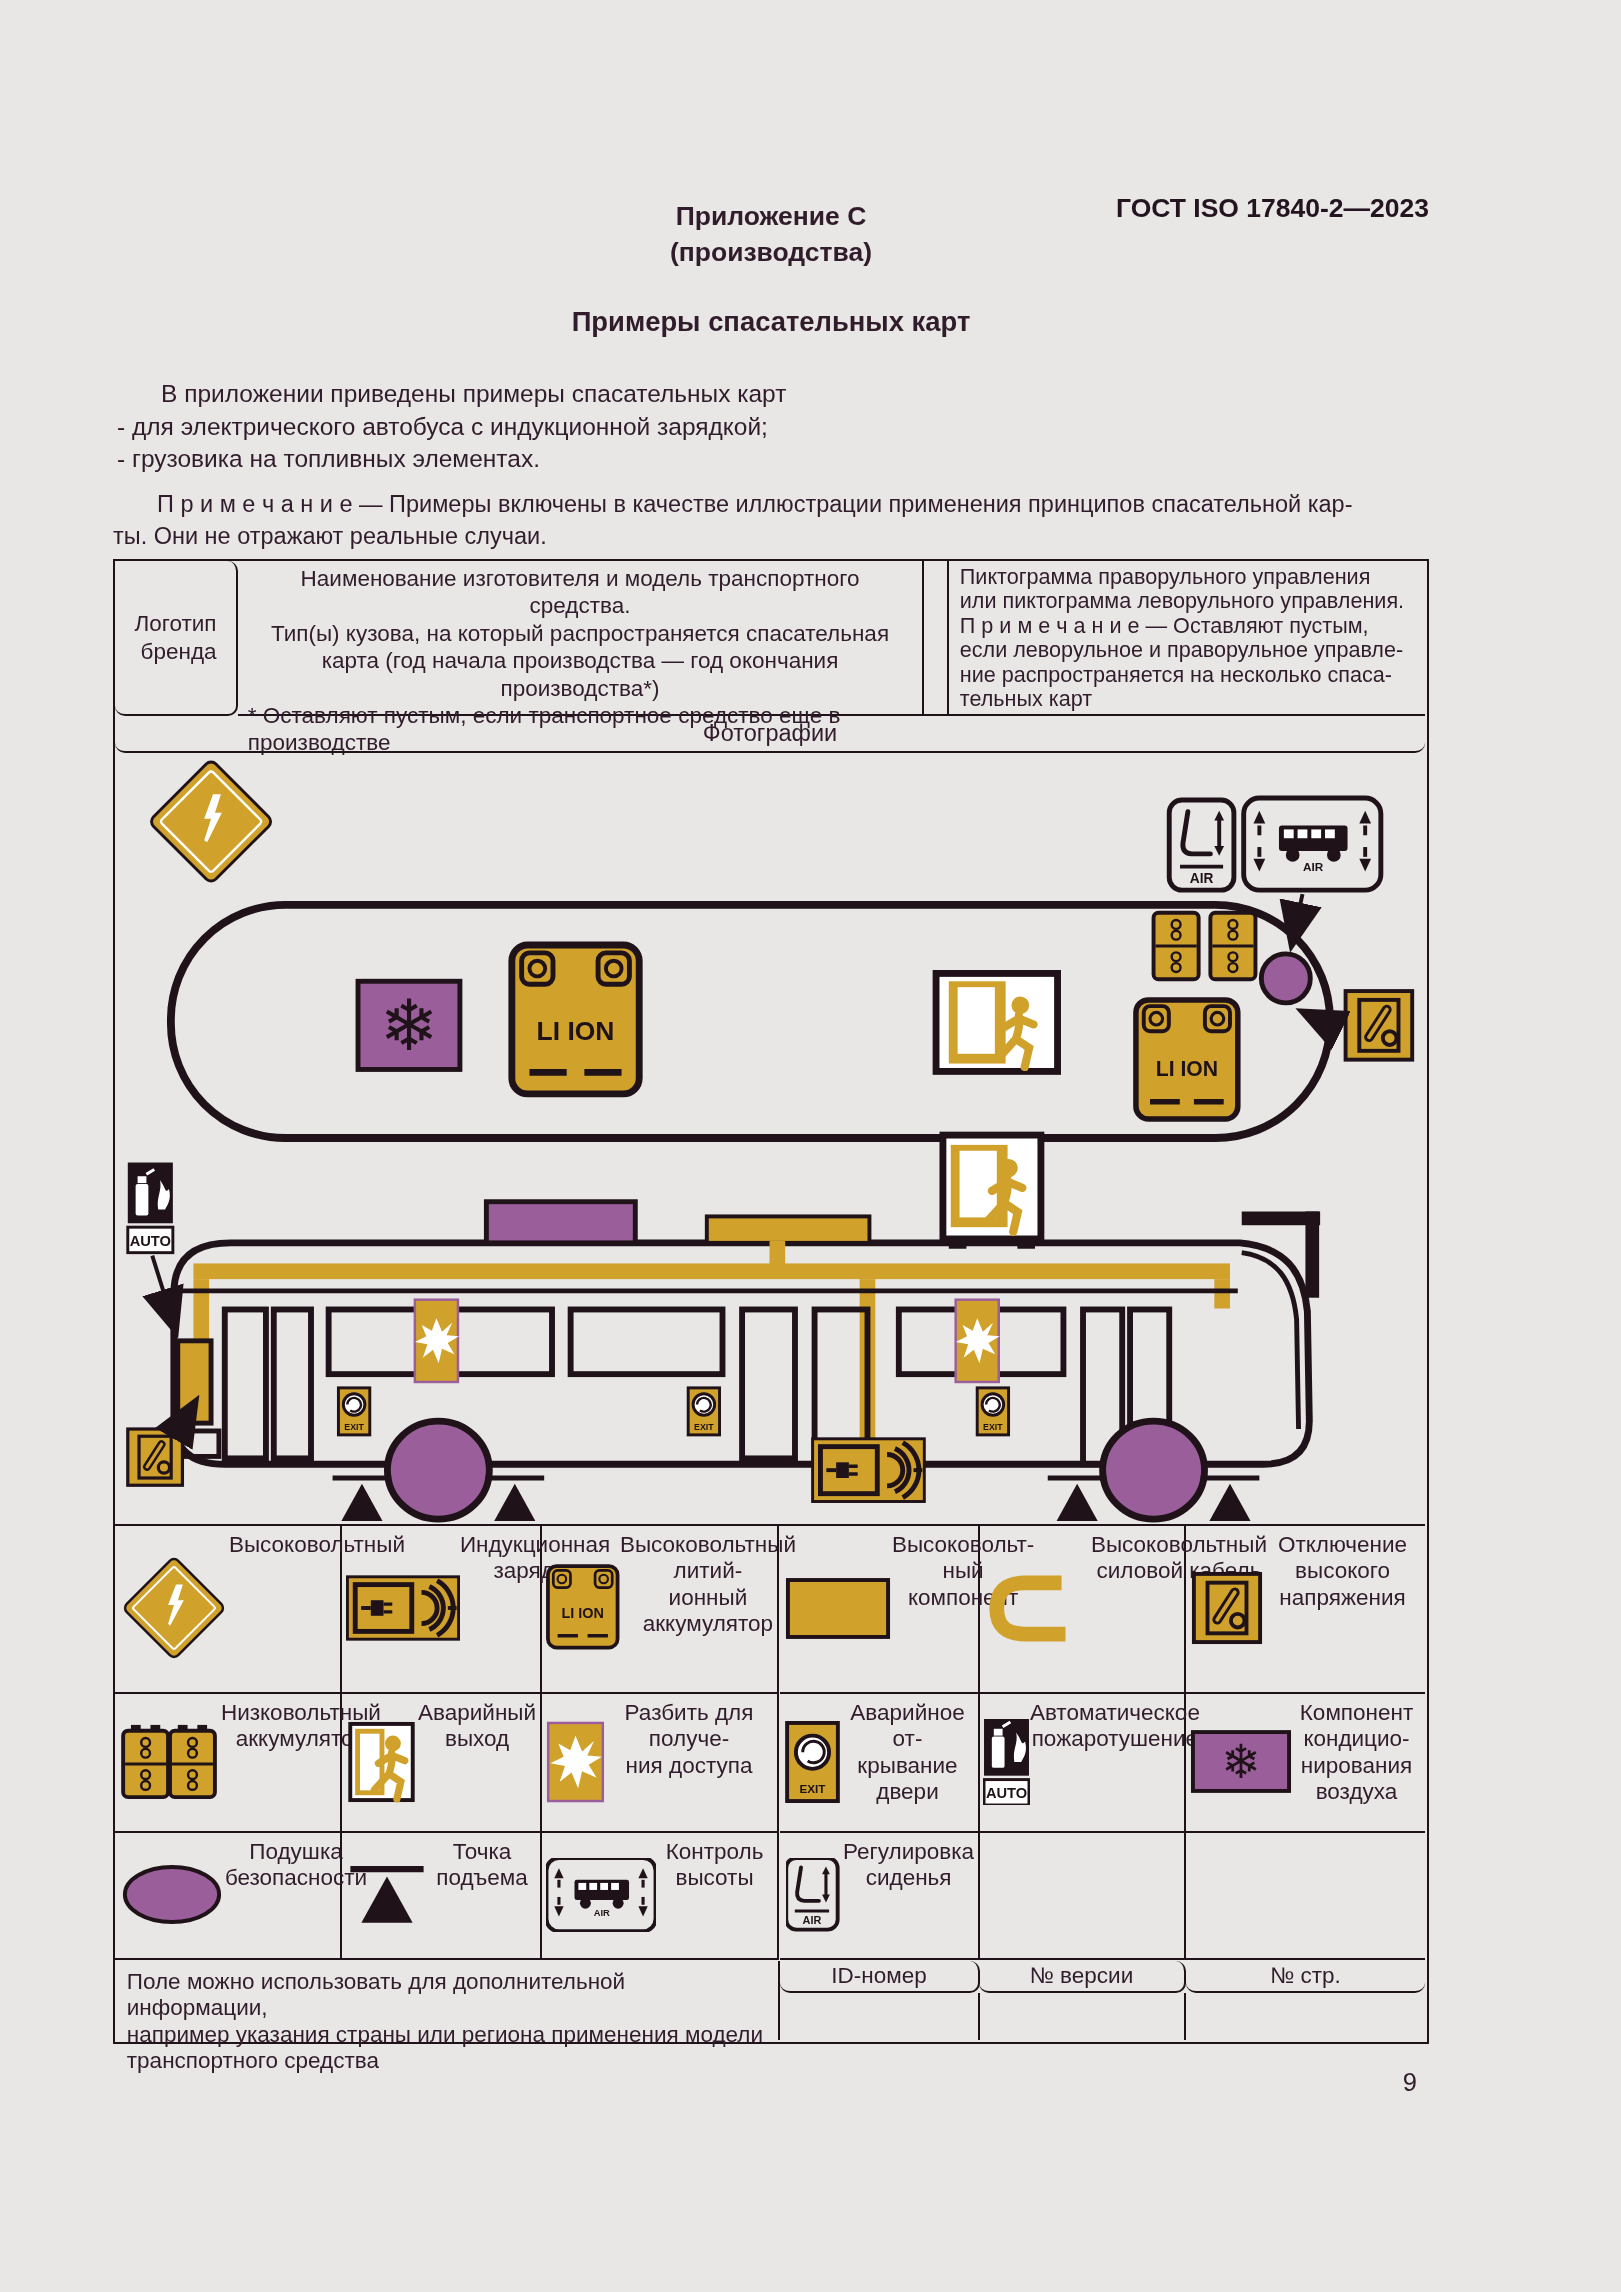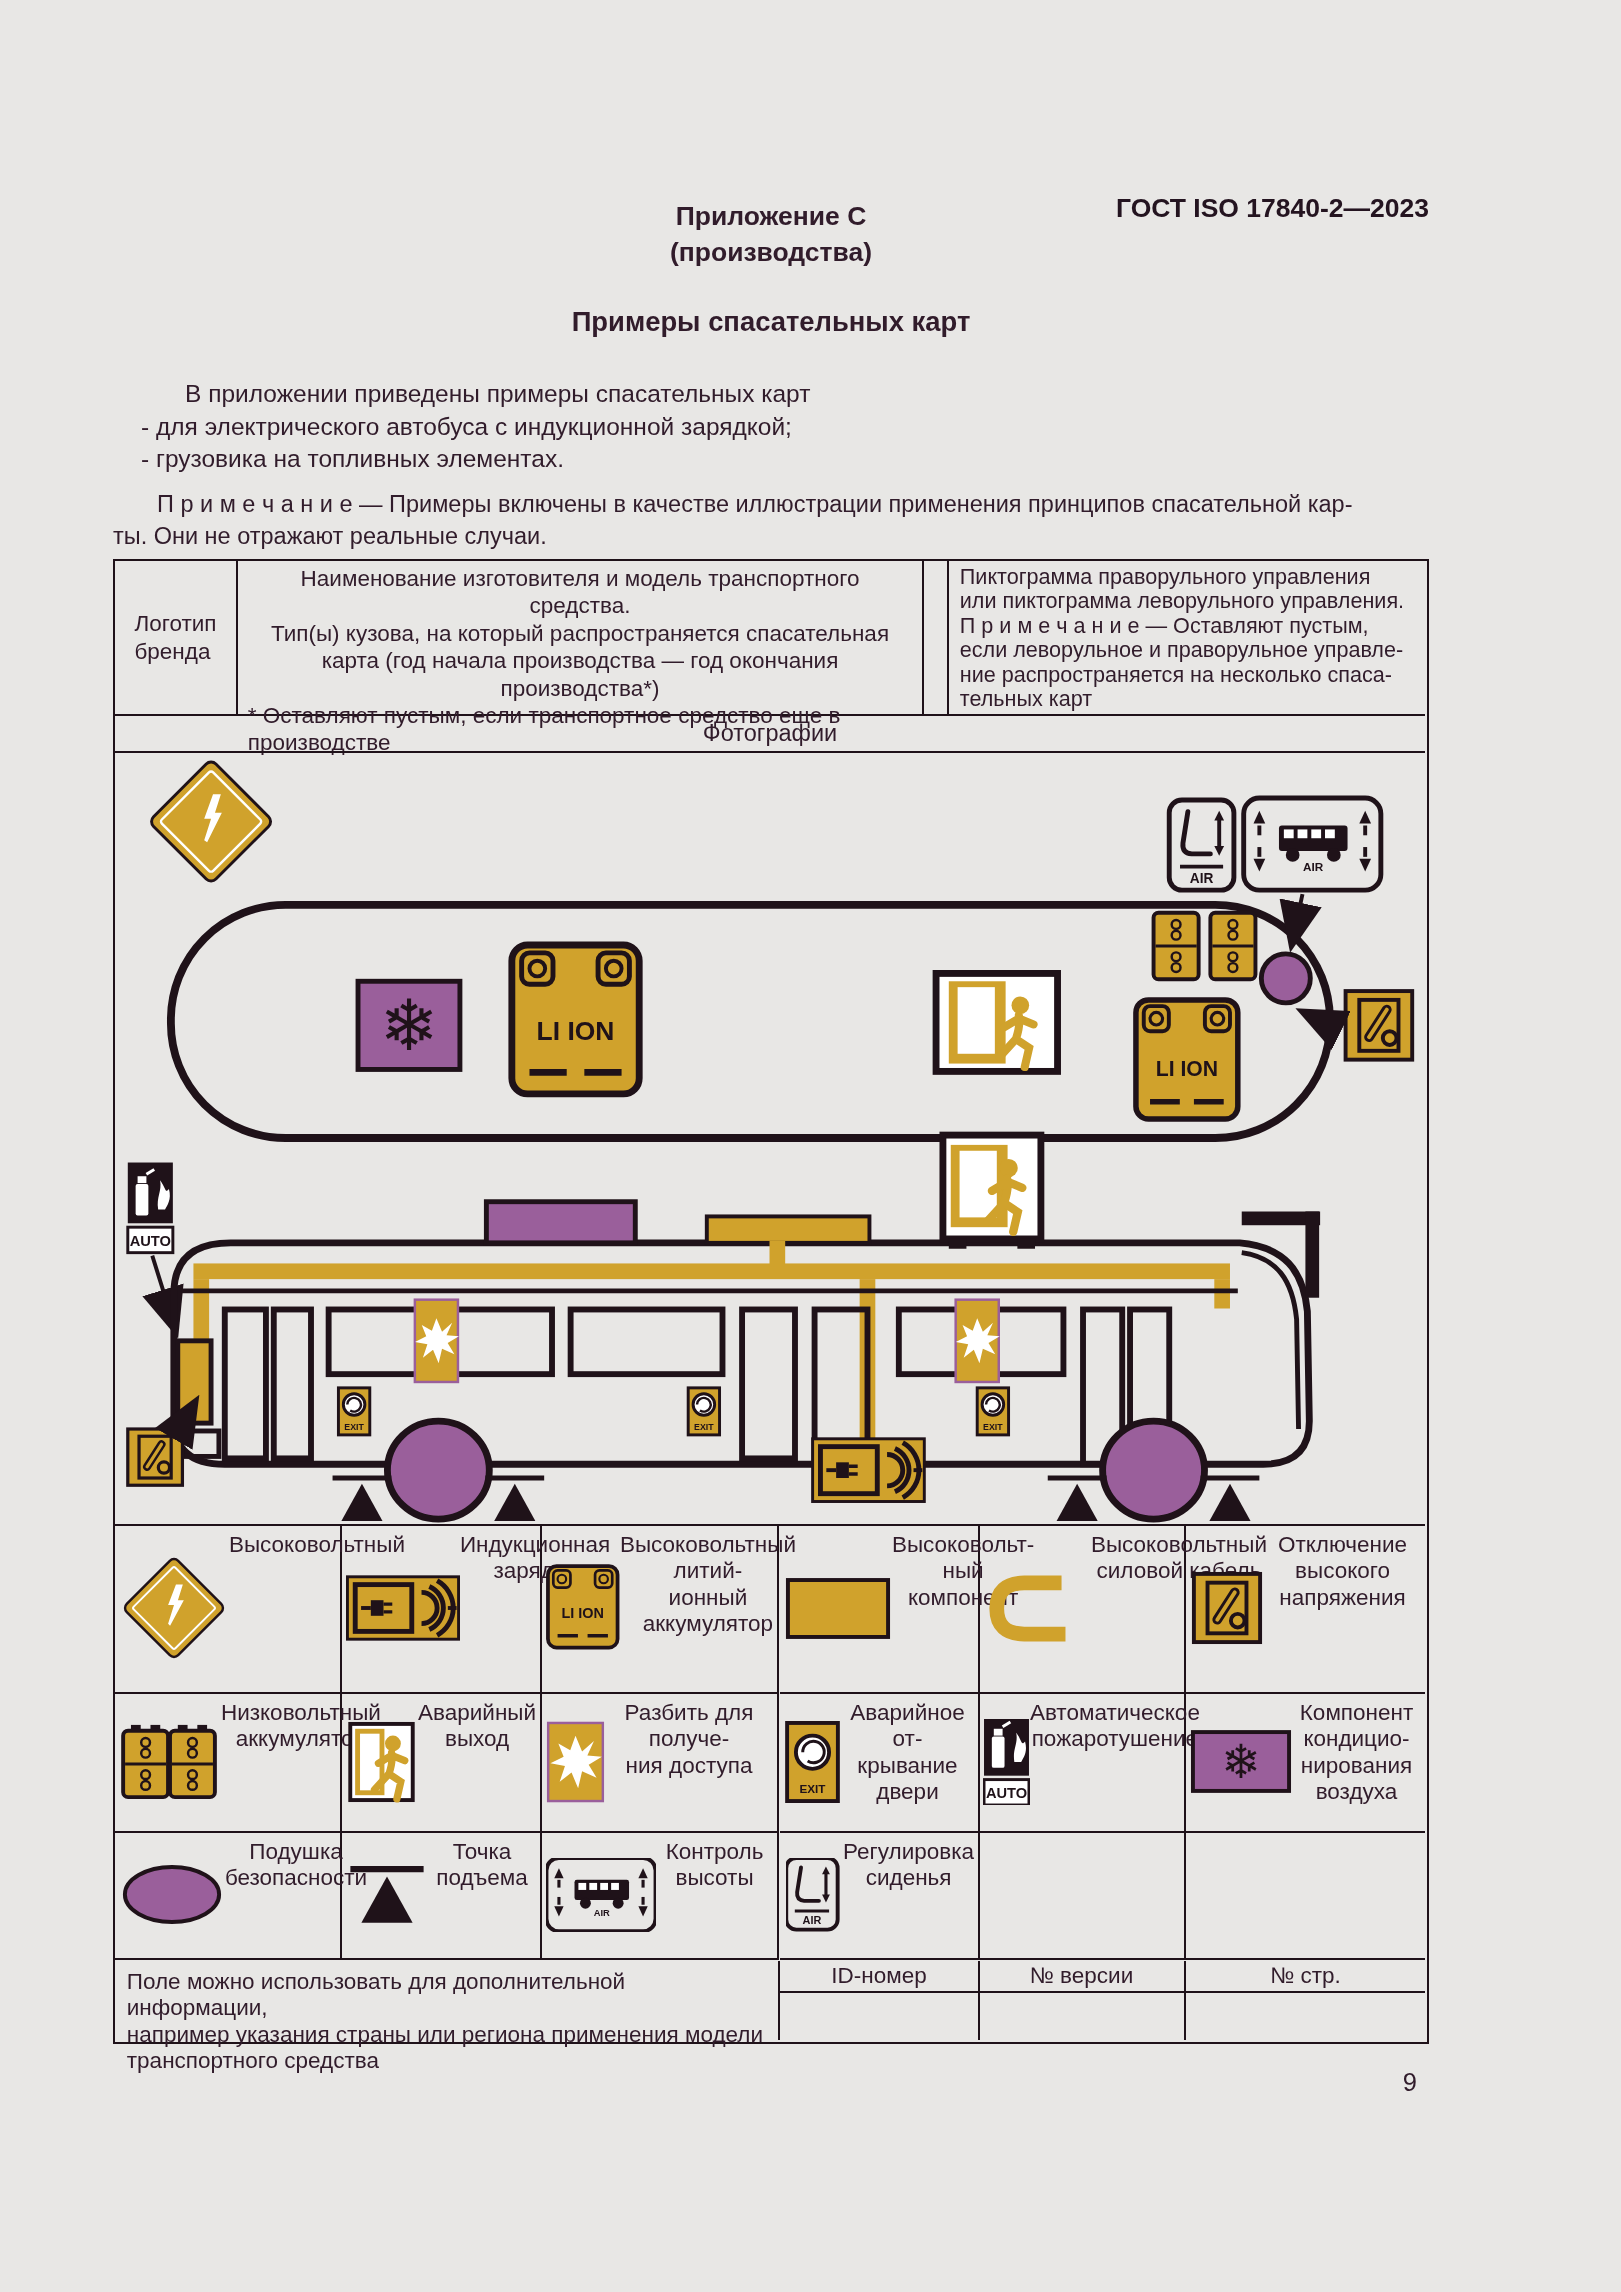--- a/index.html
+++ b/index.html
@@ -1,29 +1,29 @@
 <!DOCTYPE html>
 <html><head>
 <meta charset="utf-8">
 <style>
   html,body{margin:0;padding:0;background:#cfcecc;}
   .page{position:relative;width:1621px;height:2293px;background:#e8e7e5;
         font-family:"Liberation Sans",sans-serif;color:#311c2b;overflow:hidden;}
   .docnum{position:absolute;top:145px;left:113px;width:1316px;text-align:right;
           font-weight:bold;font-size:26.5px;color:#241420;margin-top:48px;}
   .h-c{position:absolute;left:113px;width:1316px;text-align:center;font-weight:bold;font-size:26.5px;}
-  .body-line{position:absolute;left:117px;width:1312px;font-size:24.5px;margin-left:24px;}
+  .body-line{position:absolute;left:117px;width:1312px;font-size:24.5px;}
   .note{position:absolute;left:113px;width:1316px;font-size:23.5px;line-height:32px;
         white-space:pre-line;text-indent:44px;}
   .card{position:absolute;left:113px;top:559px;width:1316px;height:1485px;
         border:2.9px solid #1f1219;box-sizing:border-box;}
   .cell{position:absolute;box-sizing:border-box;border-color:#1f1219;border-style:solid;border-width:0;
         font-size:22.5px;line-height:27.4px;}
   .br{border-right-width:2.9px;} .bb{border-bottom-width:2.9px;}
-  .vc{display:flex;align-items:center;justify-content:center;text-align:left;}
+  .vc{display:flex;align-items:center;justify-content:center;text-align:right;border-radius:10px;}
   .pre{white-space:pre-line;}
   .lcell{display:flex;flex-direction:row;align-items:flex-start;padding:5.9px 3.9px 7.8px 3.9px;}
   .licon{margin:auto;}
   .llabel{white-space:pre-line;text-align:center;font-size:22.5px;line-height:26.5px;}
   .foot-info{padding:7.8px 11.8px;white-space:pre-line;font-size:22.5px;line-height:26.5px;}
   .pagenum{position:absolute;top:2068px;left:113px;width:1304px;text-align:right;font-size:25.5px;}
   svg{display:block;}
   svg text{font-family:"Liberation Sans",sans-serif;}
 </style>
 </head>

